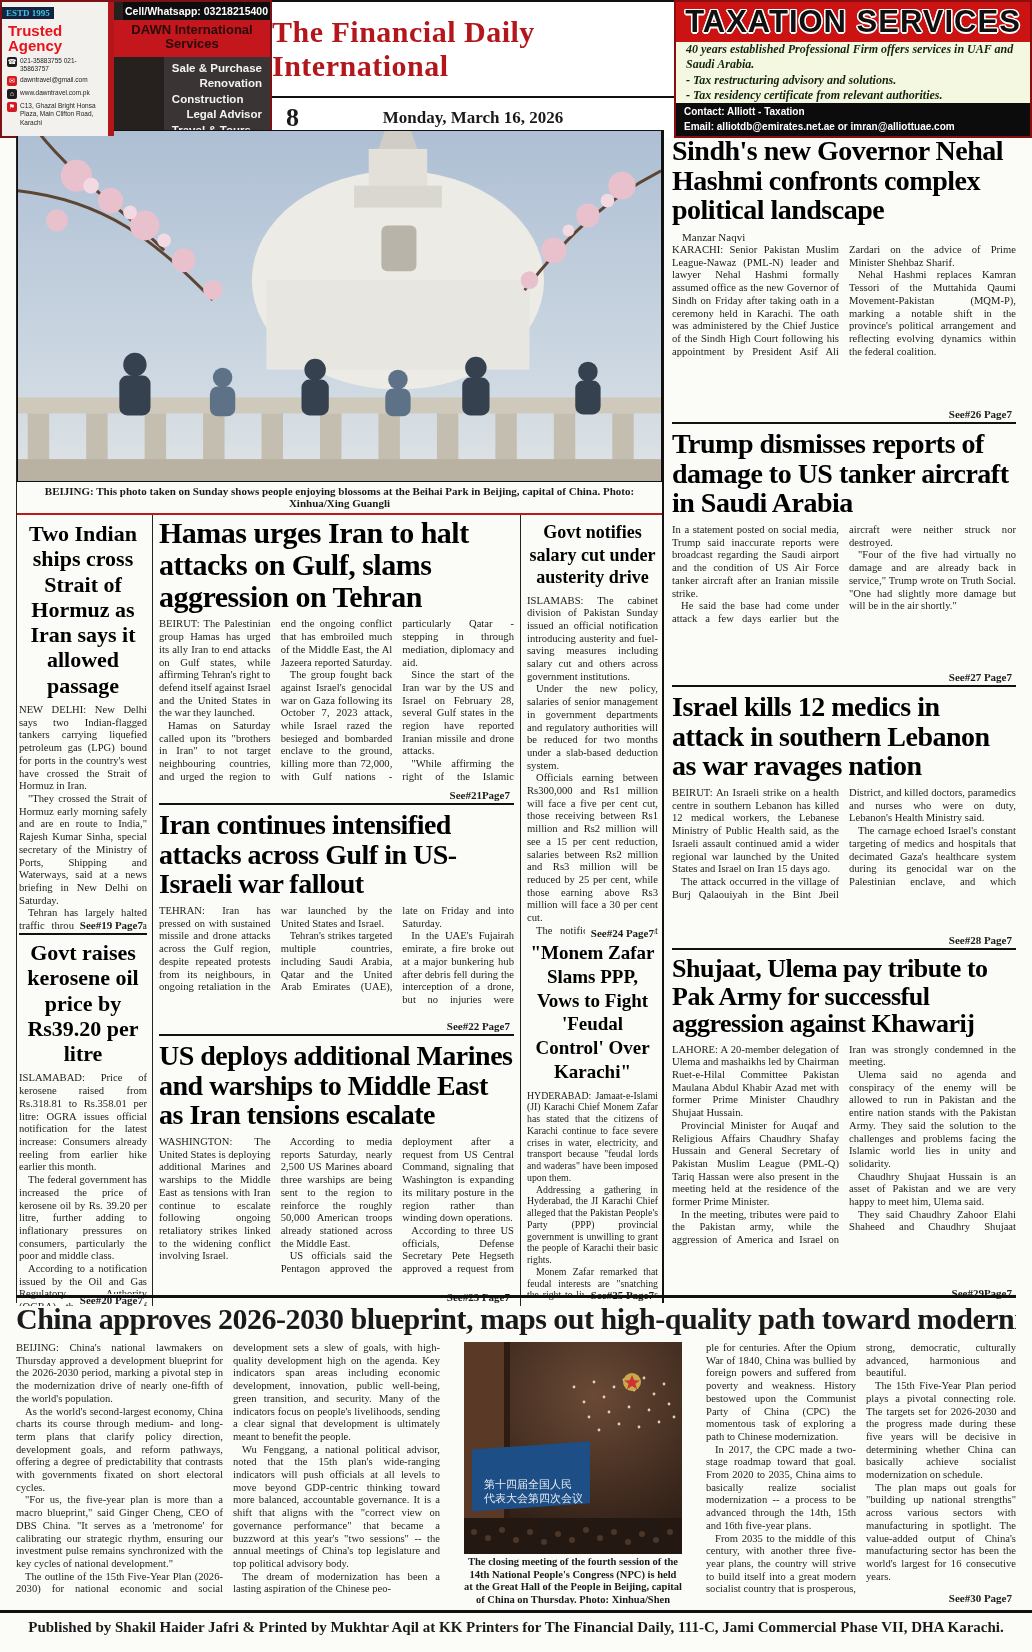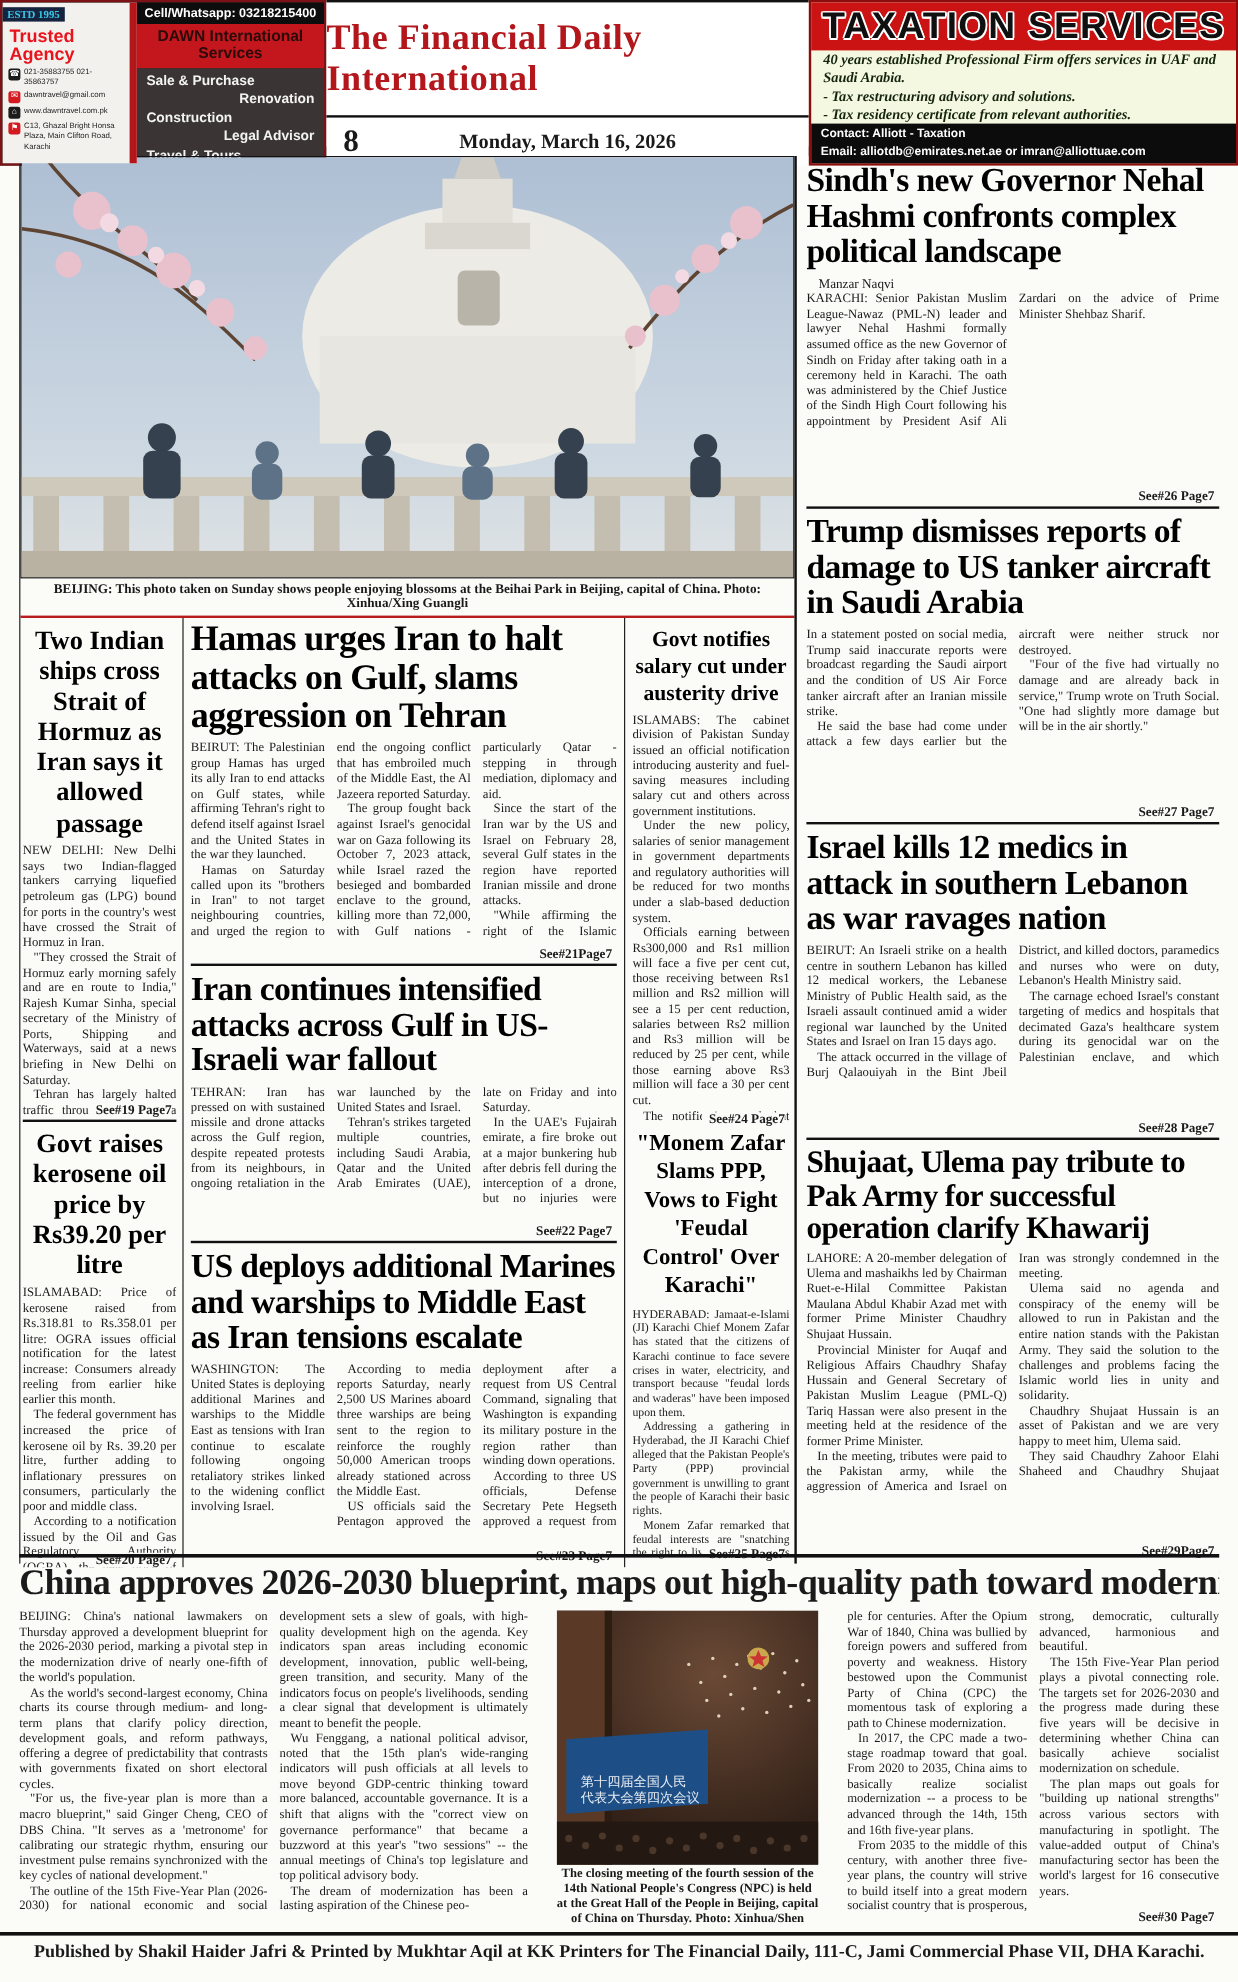--- a/index.html
+++ b/index.html
@@ -12,21 +12,21 @@
   
   .header { display:grid; grid-template-columns:272px 1fr 358px; height:122px; }
   .ad-dawn { display:grid; grid-template-columns:112px 1fr; border:2px solid #7d1216; background:#26211f; overflow:hidden; }
   .dawn-left { background:#f3f1ee; position:relative; border-right:6px solid #b3171c; }
   .dawn-estd { background:#16233f; color:#39c7e8; font-weight:bold; font-size:9px; padding:1px 4px; display:inline-block; font-family:Liberation Serif, serif;}
   .dawn-trusted { color:#e8131b; font-family:"Liberation Sans",sans-serif; font-weight:bold; font-size:15px; line-height:1.0; padding:3px 4px 4px 6px; }
   .dawn-contact { font-family:"Liberation Sans",sans-serif; font-size:6.5px; color:#222; padding:0 3px 0 5px; line-height:1.25;}
   .dawn-contact .row { display:flex; gap:3px; margin-bottom:3px; align-items:flex-start;}
   .dawn-ic { flex:0 0 10px; height:10px; background:#1c1c1c; color:#fff; font-size:7px; line-height:10px; text-align:center; border-radius:2px;}
   .dawn-ic.red { background:#d41920; }
-  .dawn-right { display:flex; flex-direction:column; }
+  .dawn-right { display:flex; flex-direction:column;align-items:flex-end; }
   .dawn-cell { background:#0d0d0d; color:#fff; font-family:"Liberation Sans",sans-serif; font-weight:bold; font-size:10.5px; text-align:center; padding:3px 2px; }
   .dawn-band { background:#c3171d; color:#2b0a0a; font-family:"Liberation Sans",sans-serif; font-weight:bold; font-size:13px; text-align:center; padding:3px 2px 5px; line-height:1.1; }
   .dawn-services { flex:1; background:#3a3534; color:#f3f3f3; font-family:"Liberation Sans",sans-serif; font-weight:bold; font-size:11.5px; padding:4px 8px; line-height:1.35;}
   .dawn-services div:nth-child(2n){ text-align:right; }
   .masthead { border-top:2px solid #111; display:flex; flex-direction:column; background:#fff; }
   .mast-title { flex:1; display:flex; align-items:center; justify-content:center; border-bottom:2px solid #111;
                 color:#b3161b; font-weight:bold; font-size:30px; letter-spacing:.5px; }
   .mast-row { height:40px; display:flex; align-items:center; }
   .mast-num { font-size:26px; font-weight:bold; padding-left:14px; width:90px;}
   .mast-date { flex:1; text-align:center; font-weight:bold; font-size:17px; padding-right:90px;}
@@ -302,20 +302,21 @@
         </div>
       </div>
     </div>
 
     <div class="rail">
       <section class="art" style="height:286px">
         <h2 class="hl hl-lg">Sindh's new Governor Nehal Hashmi confronts complex political landscape</h2>
         <div class="byline">Manzar Naqvi</div>
         <div class="body cols2" style="height:138px">
             <p>KARACHI: Senior Pakistan Muslim League-Nawaz (PML-N) leader and lawyer Nehal Hashmi formally assumed office as the new Governor of Sindh on Friday after taking oath in a ceremony held in Karachi. The oath was administered by the Chief Justice of the Sindh High Court following his appointment by President Asif Ali Zardari on the advice of Prime Minister Shehbaz Sharif.</p>
+            <p>Nehal Hashmi replaces Kamran Tessori of the Muttahida Qaumi Movement-Pakistan (MQM-P), marking a notable shift in the province's political arrangement and reflecting evolving dynamics within the federal coalition.</p>
           </div>
         <div class="jump">See#26 Page7</div>
       </section>
       <div class="rule"></div>
       <section class="art" style="height:256px">
         <h2 class="hl hl-lg">Trump dismisses reports of damage to US tanker aircraft in Saudi Arabia</h2>
         <div class="body cols2" style="height:118px">
             <p>In a statement posted on social media, Trump said inaccurate reports were broadcast regarding the Saudi airport and the condition of US Air Force tanker aircraft after an Iranian missile strike.</p>
             <p>He said the base had come under attack a few days earlier but the aircraft were neither struck nor destroyed.</p>
             <p>"Four of the five had virtually no damage and are already back in service," Trump wrote on Truth Social. "One had slightly more damage but will be in the air shortly."</p>
@@ -327,21 +328,21 @@
         <h2 class="hl hl-lg">Israel kills 12 medics in attack in southern Lebanon as war ravages nation</h2>
         <div class="body cols2" style="height:118px">
             <p>BEIRUT: An Israeli strike on a health centre in southern Lebanon has killed 12 medical workers, the Lebanese Ministry of Public Health said, as the Israeli assault continued amid a wider regional war launched by the United States and Israel on Iran 15 days ago.</p>
             <p>The attack occurred in the village of Burj Qalaouiyah in the Bint Jbeil District, and killed doctors, paramedics and nurses who were on duty, Lebanon's Health Ministry said.</p>
             <p>The carnage echoed Israel's constant targeting of medics and hospitals that decimated Gaza's healthcare system during its genocidal war on the Palestinian enclave, and which contravenes international humanitarian law.</p>
           </div>
         <div class="jump">See#28 Page7</div>
       </section>
       <div class="rule"></div>
       <section class="art" style="height:346px">
-        <h2 class="hl hl-md">Shujaat, Ulema pay tribute to Pak Army for successful operation clarify Khawarij</h2>
+        <h2 class="hl hl-md">Shujaat, Ulema pay tribute to Pak Army for successful aggression against Khawarij</h2>
         <div class="body cols2" style="height:210px">
             <p>LAHORE: A 20-member delegation of Ulema and mashaikhs led by Chairman Ruet-e-Hilal Committee Pakistan Maulana Abdul Khabir Azad met with former Prime Minister Chaudhry Shujaat Hussain.</p>
             <p>Provincial Minister for Auqaf and Religious Affairs Chaudhry Shafay Hussain and General Secretary of Pakistan Muslim League (PML-Q) Tariq Hassan were also present in the meeting held at the residence of the former Prime Minister.</p>
             <p>In the meeting, tributes were paid to the Pakistan army, while the aggression of America and Israel on Iran was strongly condemned in the meeting.</p>
             <p>Ulema said no agenda and conspiracy of the enemy will be allowed to run in Pakistan and the entire nation stands with the Pakistan Army.  They said the solution to the challenges and problems facing the Islamic world lies in unity and solidarity.</p>
             <p>Chaudhry Shujaat Hussain is an asset of Pakistan and we are very happy to meet him, Ulema said.</p>
             <p>They said Chaudhry Zahoor Elahi Shaheed and Chaudhry Shujaat Hussain always pursued politics of nobility, tolerance and</p>
           </div>
         <div class="jump">See#29Page7</div>
       </section>

